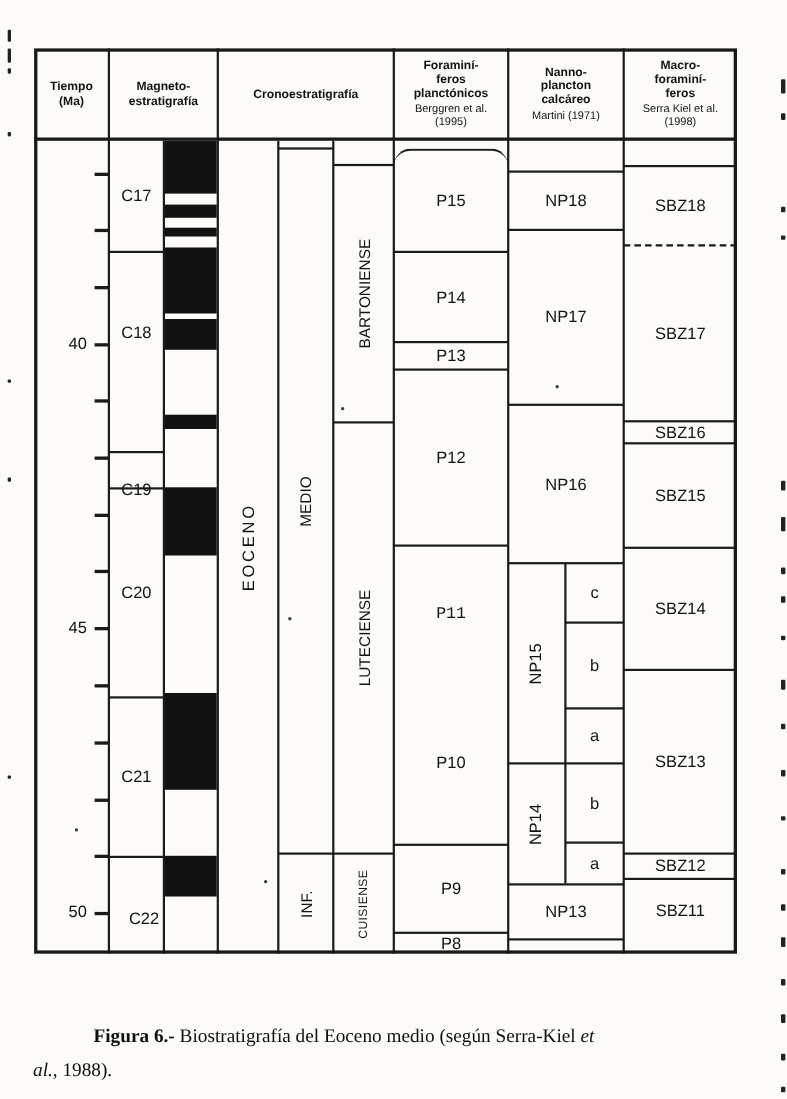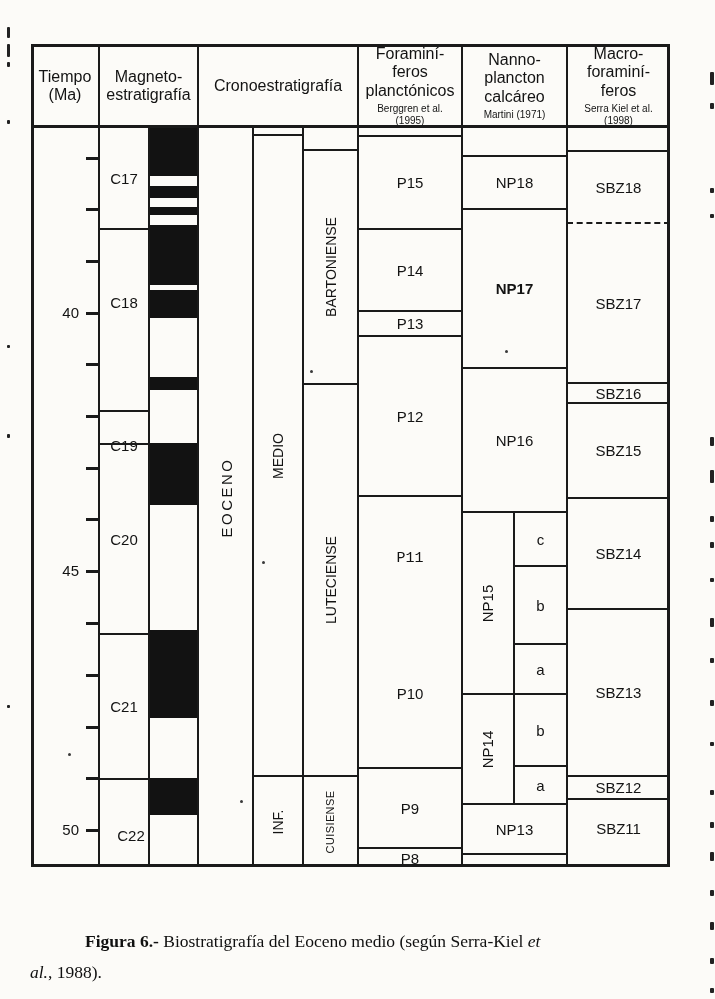--- a/index.html
+++ b/index.html
@@ -4,21 +4,21 @@
 <style>
   html,body{margin:0;padding:0;background:#fdfcfa;}
   #page{position:relative;width:715px;height:999px;background:#fcfbf8;overflow:hidden;
         font-family:"Liberation Sans",sans-serif;color:#131313;}
   
   #frame{position:absolute;border:3px solid #1a1a1a;box-sizing:border-box;}
   .line{position:absolute;background:#1a1a1a;}
   
   .hdr{position:absolute;top:44px;height:84px;display:flex;flex-direction:column;
        align-items:center;justify-content:center;text-align:center;box-sizing:border-box;}
-  .htitle{font-size:16px;line-height:1.14;white-space:pre-line;font-weight:400;}
+  .htitle{font-size:11px;line-height:1.14;white-space:pre-line;font-weight:700;}
   .hsub{font-size:10px;line-height:1.2;white-space:pre-line;margin-top:3px;}
   
   .cell{position:absolute;display:flex;align-items:center;justify-content:center;
         box-sizing:border-box;font-size:15px;overflow:visible;}
   .cell span{display:block;}
   .cell.v span{transform:rotate(-90deg);white-space:nowrap;}
   .cell.small span{font-size:11px;letter-spacing:.4px;}
   .cell.wide span{letter-spacing:2.5px;}
   .cell.lsz span{font-size:14px;}
   .tick{position:absolute;background:#1a1a1a;height:3px;width:13px;}
@@ -115,21 +115,21 @@
       <div class="cell v lsz" style="left: 303px; width: 55px; top: 149px; height: 234px; border-top: 2px solid rgb(26, 26, 26);">
         <span>BARTONIENSE</span>
       </div>
       <div class="cell v lsz" style="left: 303px; width: 55px; top: 383px; height: 392px; border-top: 2px solid rgb(26, 26, 26);">
         <span>LUTECIENSE</span>
       </div>
       <div class="cell v small" style="left: 303px; width: 55px; top: 775px; height: 92px; border-top: 2px solid rgb(26, 26, 26);">
         <span>CUISIENSE</span>
       </div>
       <div class="cell" style="left: 358px; width: 104px; top: 128px; height: 7px;"></div>
-      <div class="cell" style="left: 358px; width: 104px; top: 135px; height: 93px; border-top: 2px solid rgb(26, 26, 26);">
+      <div class="cell" style="left: 358px; width: 104px; top: 135px; height: 93px; border-top: 2px solid rgb(26, 26, 26); border-radius: 16px;">
         <span>P15</span>
       </div>
       <div class="cell" style="left: 358px; width: 104px; top: 228px; height: 82px; border-top: 2px solid rgb(26, 26, 26);">
         <span>P14</span>
       </div>
       <div class="cell" style="left: 358px; width: 104px; top: 310px; height: 25px; border-top: 2px solid rgb(26, 26, 26);">
         <span>P13</span>
       </div>
       <div class="cell" style="left: 358px; width: 104px; top: 335px; height: 160px; border-top: 2px solid rgb(26, 26, 26);">
         <span>P12</span>
@@ -143,21 +143,21 @@
       <div class="cell" style="left: 358px; width: 104px; top: 767px; height: 80px; border-top: 2px solid rgb(26, 26, 26);">
         <span>P9</span>
       </div>
       <div class="cell" style="left: 358px; width: 104px; top: 847px; height: 20px; border-top: 2px solid rgb(26, 26, 26);">
         <span>P8</span>
       </div>
       <div class="cell" style="left: 462px; width: 105px; top: 128px; height: 27px;"></div>
       <div class="cell" style="left: 462px; width: 105px; top: 155px; height: 53px; border-top: 2px solid rgb(26, 26, 26);">
         <span>NP18</span>
       </div>
-      <div class="cell" style="left: 462px; width: 105px; top: 208px; height: 159px; border-top: 2px solid rgb(26, 26, 26); font-weight: bold;">
+      <div class="cell" style="left: 462px; width: 105px; top: 208px; height: 159px; border-top: 2px solid rgb(26, 26, 26);">
         <span>NP17</span>
       </div>
       <div class="cell" style="left: 462px; width: 105px; top: 367px; height: 144px; border-top: 2px solid rgb(26, 26, 26);">
         <span>NP16</span>
       </div>
       <div class="cell" style="left: 462px; width: 105px; top: 803px; height: 50px; border-top: 2px solid rgb(26, 26, 26);">
         <span>NP13</span>
       </div>
       <div class="cell" style="left: 462px; width: 105px; top: 853px; height: 14px; border-top: 2px solid rgb(26, 26, 26);"></div>
       <div class="cell v" style="left: 462px; width: 52px; top: 511px; height: 182px; border-top: 2px solid rgb(26, 26, 26);">

